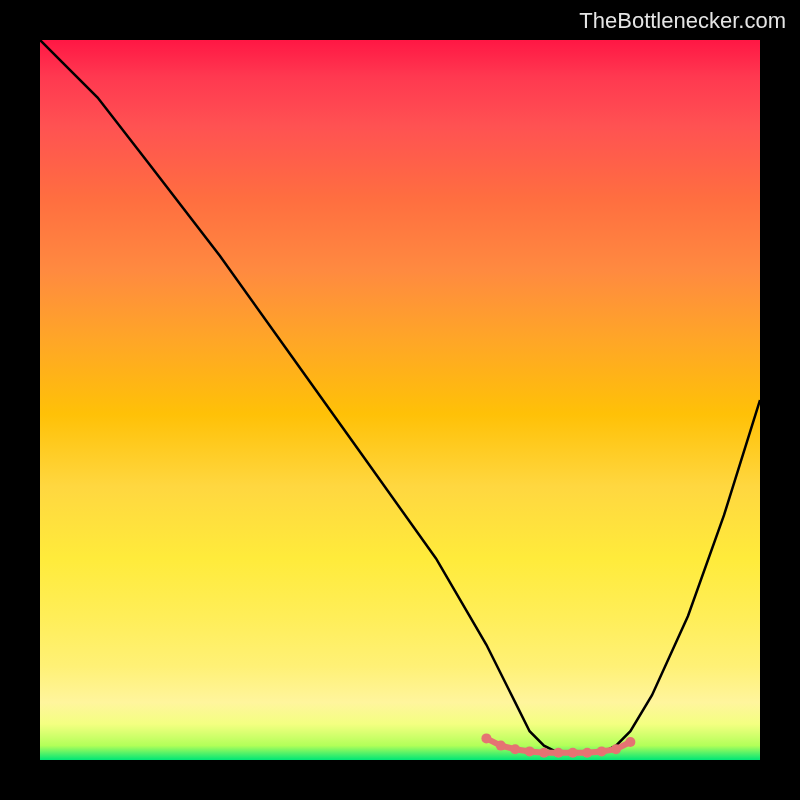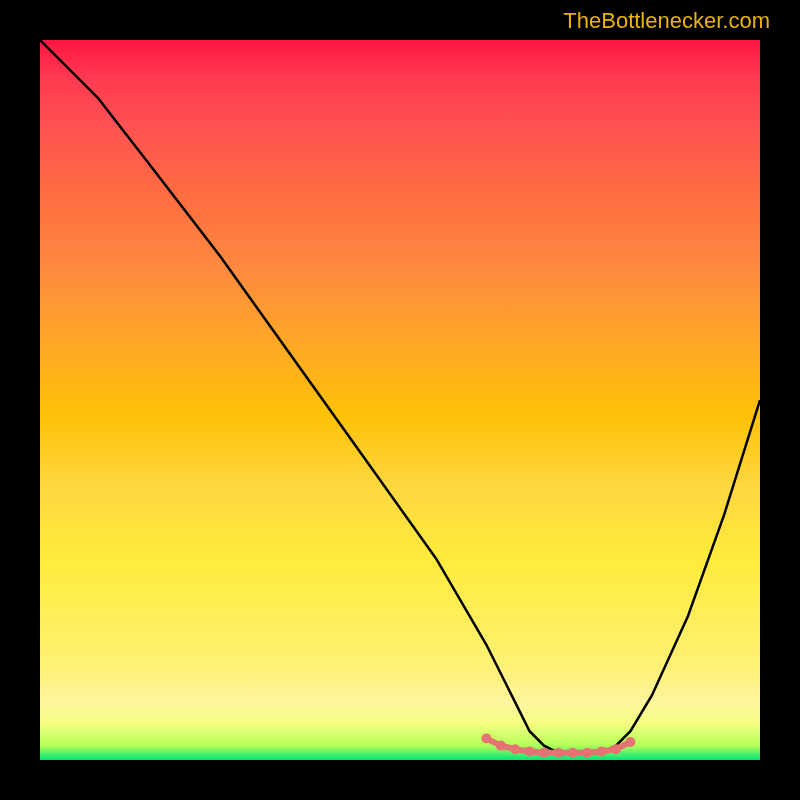--- a/index.html
+++ b/index.html
@@ -10,22 +10,22 @@
     body {
       width: 800px;
       height: 800px;
       background: #000;
       position: relative;
       font-family: Arial, sans-serif;
     }
     .watermark {
       position: absolute;
       top: 8px;
-      right: 30px;
-      color: #eab308;
+      right: 14px;
+      color: #e5e5e5;
       font-size: 22px;
       z-index: 10;
     }
     .chart-area {
       position: absolute;
       left: 40px;
       top: 40px;
       width: 720px;
       height: 720px;
       background: linear-gradient(to bottom,

